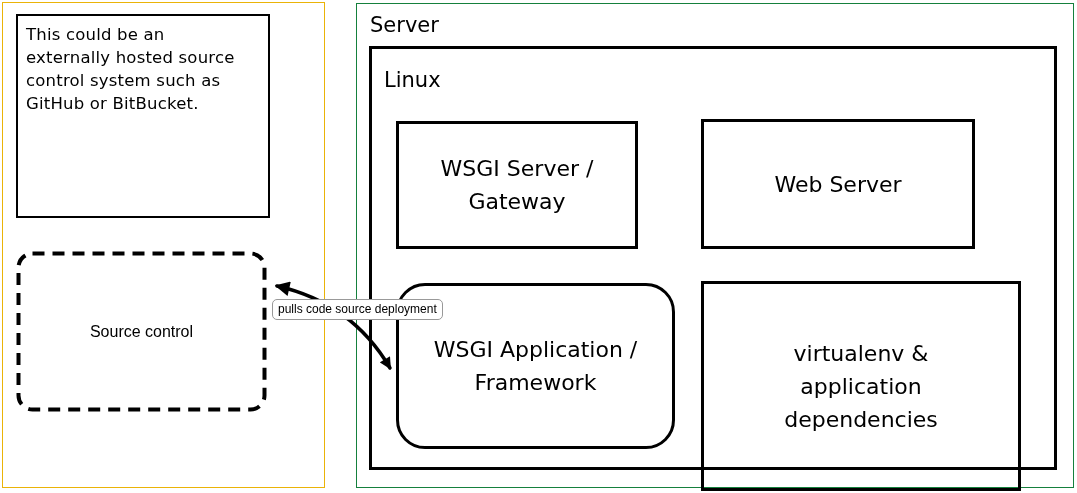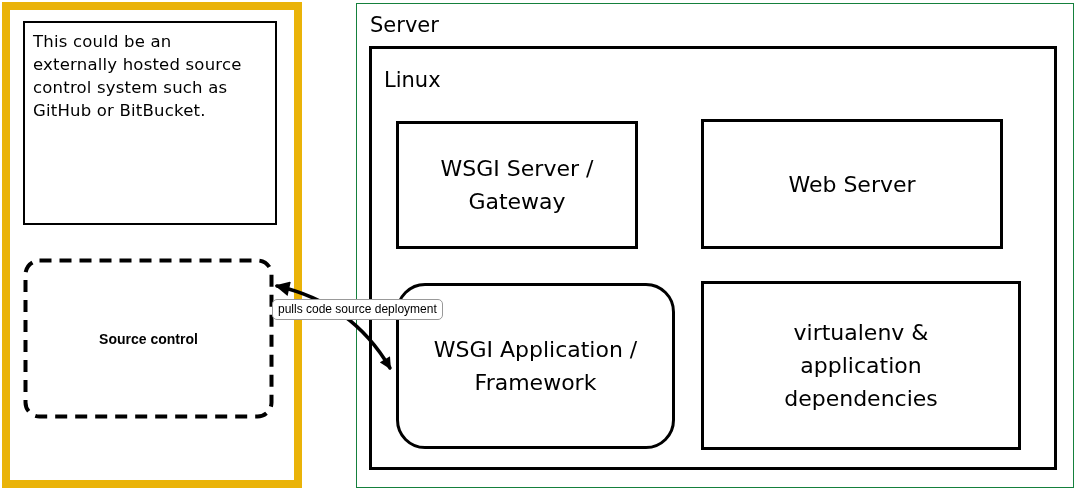--- a/index.html
+++ b/index.html
@@ -7,45 +7,45 @@
     position:relative;
     width:1077px; height:493px;
     background:#ffffff;
     font-family:"DejaVu Sans", sans-serif;
     color:#000;
     overflow:hidden;
   }
   .abs { position:absolute; box-sizing:border-box; }
 
   
-  .left-outer   { left:2px; top:2px; width:300px; height:486px; border:8px solid #eab308; }
+  .left-outer   { left:2px; top:2px; width:323px; height:486px; border:1px solid #eab308; }
   .note-box     { left:13px; top:11px; width:254px; height:204px; border:2px solid #000;
                   padding:7px 8px; font-size:16.5px; line-height:23px; letter-spacing:0.2px; }
   .note-box p   { margin:0; white-space:pre-line; }
   .note-box p + p { margin-top:23px; }
   .source-control { left:13px; top:248px; width:251px; height:161px;
                     display:flex; align-items:center; justify-content:center; }
   .source-control svg { position:absolute; left:0; top:0; }
   .source-control .label { position:relative; font-family:"Liberation Sans", sans-serif;
-                           font-size:14px;font-weight:bold; }
+                           font-size:16px; }
 
   
   .server-box { left:356px; top:3px; width:718px; height:485px; border:1px solid #15803d; }
   .group-label { position:absolute; font-size:21px; }
   .server-label { left:13px; top:9px; }
   .linux-box  { left:12px; top:42px; width:688px; height:424px; border:3px solid #000; }
   .linux-label { left:12px; top:19px; }
 
   .inner-box { border:3px solid #000; display:flex; align-items:center; justify-content:center;
                text-align:center; font-size:22px; line-height:33px; }
   .inner-box span { white-space:pre-line; }
   .box-wsgi-server { left:24px; top:72px;  width:242px; height:128px;text-align:center; }
-  .box-web-server  { left:329px; top:70px; width:302px; height:130px; }
+  .box-web-server  { left:329px; top:70px; width:274px; height:130px; }
   .box-wsgi-app    { left:24px; top:234px; width:279px; height:166px;border-radius:29px; }
-  .box-virtualenv  { left:329px; top:232px; width:320px; height:169px; }
+  .box-virtualenv  { left:329px; top:232px; width:320px; height:210px; }
 
   
   #arrow-overlay { left:0; top:0; width:1077px; height:493px; pointer-events:none; z-index:5; }
   .connector-label { left:272px; top:299px; z-index:6;
                      background:#ffffff; border:1px solid #999999; border-radius:5px;
                      padding:2px 5px 3px 5px;
                      font-family:"Liberation Sans", sans-serif; font-size:12px; }
 </style>
 </head>
 <body>

